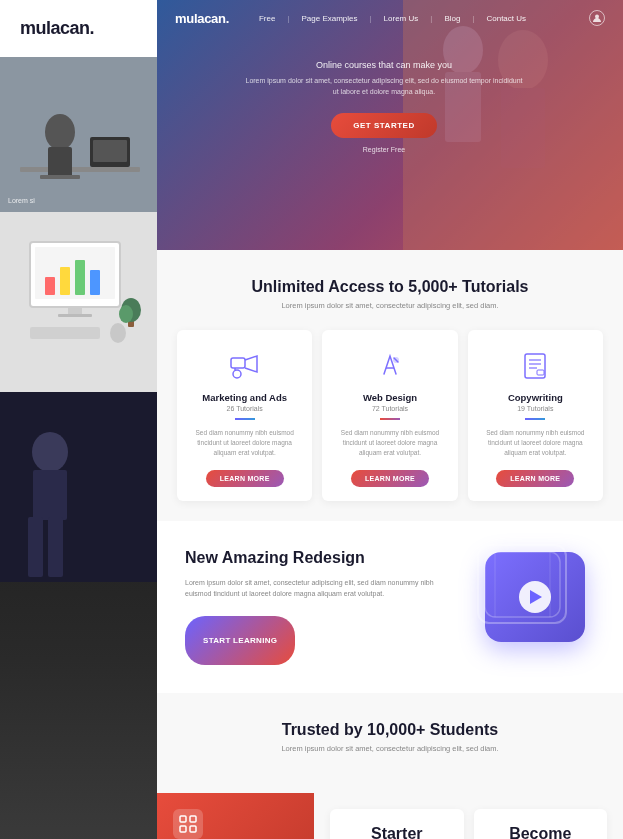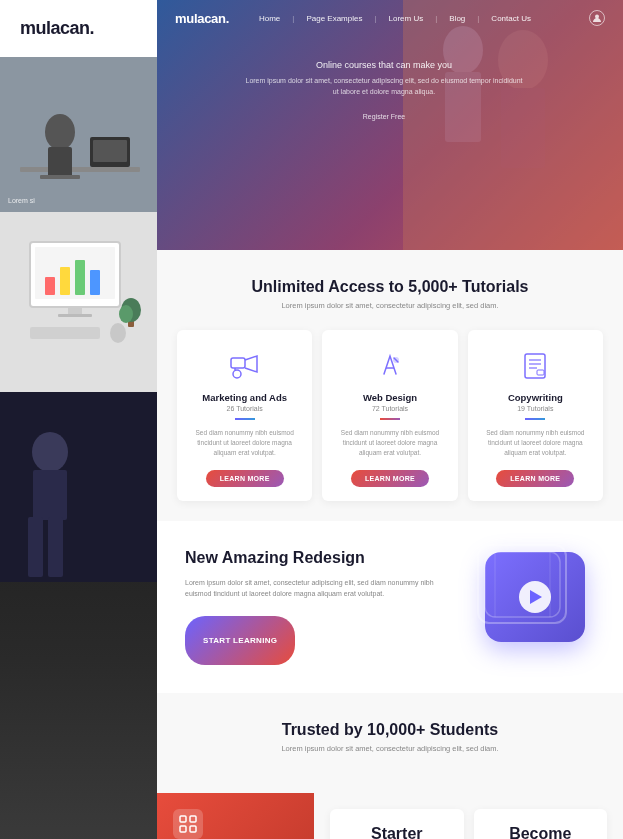--- a/index.html
+++ b/index.html
@@ -487,41 +487,42 @@
       <rect width="220" height="250" fill="#c0705a"></rect>
       <ellipse cx="120" cy="60" rx="25" ry="30" fill="#d4886a"></ellipse>
       <rect x="98" y="88" width="44" height="80" fill="#c07060" rx="3"></rect>
       <ellipse cx="60" cy="50" rx="20" ry="24" fill="#e0a090"></ellipse>
       <rect x="42" y="72" width="36" height="70" fill="#d09080" rx="3"></rect>
     </svg>
 
     <nav class="nav">
       <div class="nav-logo">mulacan.</div>
       <div class="nav-links">
-        <a class="nav-link">Home</a>
+        <a class="nav-link">Free</a>
         <span class="nav-divider">|</span>
         <a class="nav-link">Page Examples</a>
         <span class="nav-divider">|</span>
         <a class="nav-link">Lorem Us</a>
         <span class="nav-divider">|</span>
         <a class="nav-link">Blog</a>
         <span class="nav-divider">|</span>
         <a class="nav-link">Contact Us</a>
       </div>
       <div class="nav-user">
         <svg width="10" height="10" viewBox="0 0 10 10">
             <circle cx="5" cy="3.5" r="2" fill="rgba(255,255,255,0.8)"></circle>
             <path d="M1 9c0-2.2 1.8-4 4-4s4 1.8 4 4" fill="rgba(255,255,255,0.8)"></path>
           </svg>
       </div>
     </nav>
 
     <div class="hero-content">
       <p class="hero-subtitle">Online courses that can make you</p>
       <p class="hero-desc">Lorem ipsum dolor sit amet, consectetur adipiscing elit, sed do eiusmod tempor incididunt ut labore et dolore magna aliqua.</p>
+      <button class="btn-get-started">GET STARTED</button>
       <span class="hero-register">Register Free</span>
     </div>
   </div>
 
   <div class="tutorials-section">
     <h2 class="section-title">Unlimited Access to 5,000+ Tutorials</h2>
     <p class="section-desc">Lorem ipsum dolor sit amet, consectetur adipiscing elit, sed diam.</p>
 
     <div class="cards-grid">
 

